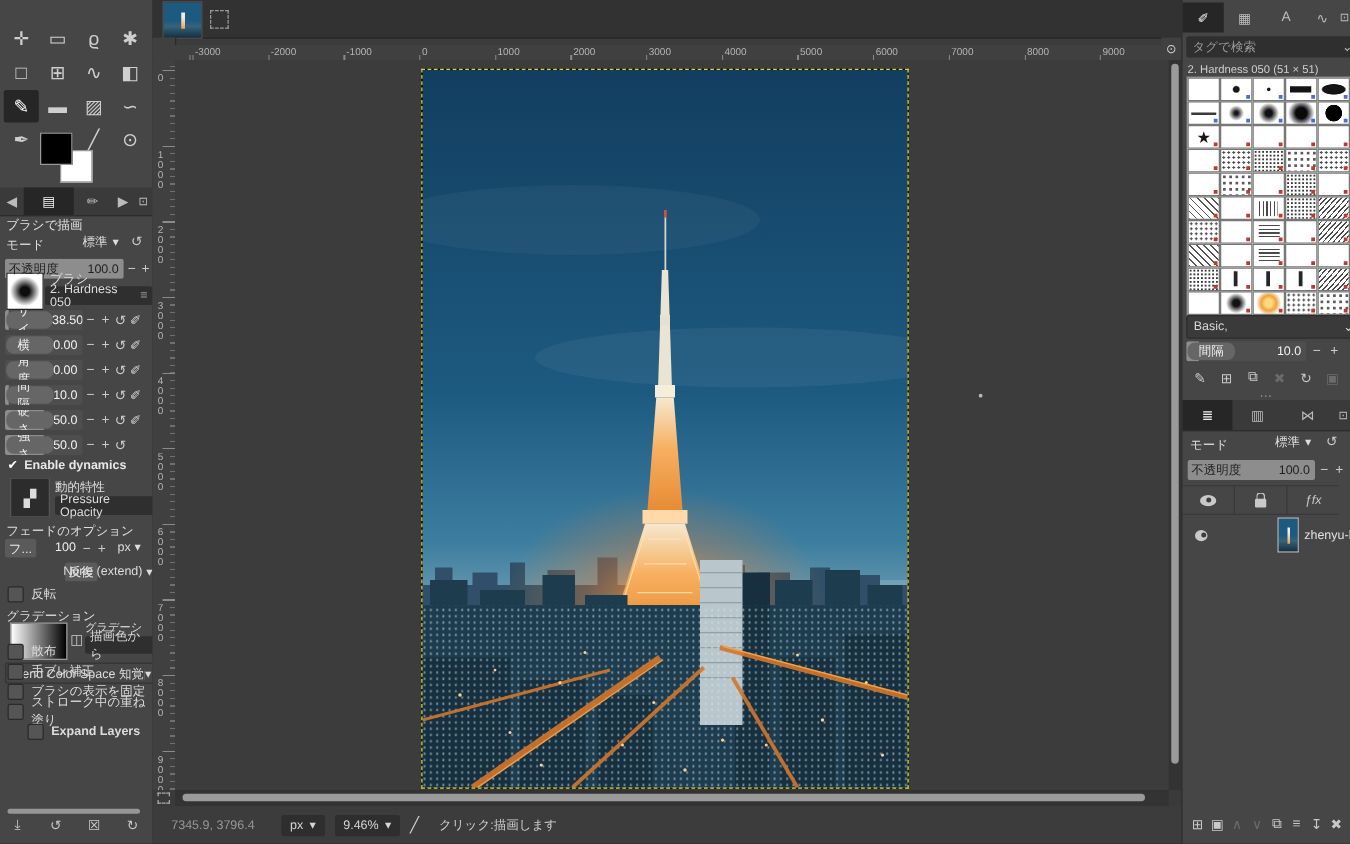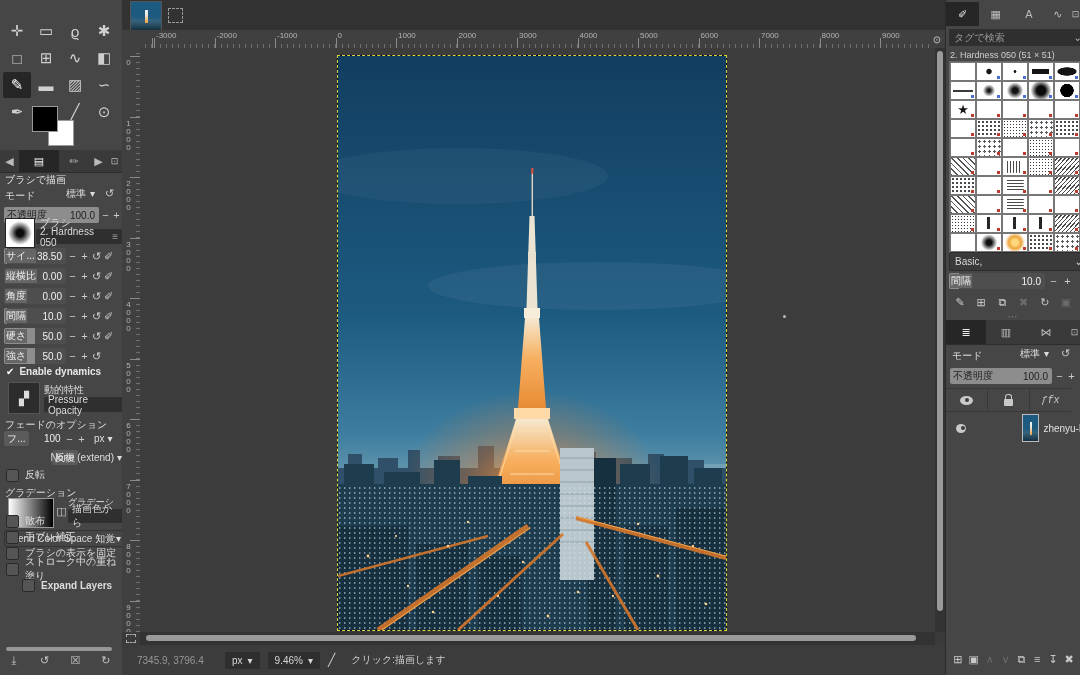--- a/index.html
+++ b/index.html
@@ -20,33 +20,33 @@
   .dtab.big{width:40px;}
   .dtab.mid{width:30px;}
   .dtab.small{width:13px;font-size:9px;}
   .dtab.active{background:#262626;color:#eee;}
   .opt-title{color:#e2e2e2;font-weight:normal;}
   .chip{background:#5a5a5a;color:#e8e8e8;border-radius:2px;padding:1px 3px;}
   .valuebox{background:#2f2f2f;color:#ddd;border-radius:2px;display:flex;align-items:center;padding:0 4px;}
   .sbtn{display:inline-flex;width:11px;height:15px;align-items:center;justify-content:center;color:#ccc;font-size:11px;cursor:pointer;}
   .spintrack{position:relative;height:16px;background:#4e4e4e;border-radius:2px;overflow:hidden;display:flex;align-items:center;}
   .spinfill{position:absolute;left:0;top:0;bottom:0;background:#8d8d8d;}
-  .slabel{position:relative;z-index:1;background:#666;border-radius:0;margin-left:1px;padding:0 1px;height:14px;display:flex;align-items:center;color:#f0f0f0;}
+  .slabel{position:relative;z-index:1;background:#666;border-radius:6px;margin-left:1px;padding:0 9px;height:14px;display:flex;align-items:center;color:#f0f0f0;}
   .sval{position:relative;z-index:1;margin-left:auto;margin-right:4px;color:#f2f2f2;}
   .cbrow{position:absolute;left:6px;display:flex;align-items:center;gap:6px;height:14px;cursor:pointer;}
   .cbbox{width:11px;height:11px;background:#555;border:1px solid #2a2a2a;border-radius:2px;flex:0 0 auto;}
   .cbrow .lbl{color:#ddd;}
   .scrollpill{position:absolute;height:4px;background:#969696;border-radius:3px;}
   
   #tabstrip{left:122px;top:0;width:823px;height:30px;background:#323232;border-bottom:1px solid #262626;}
   #image-tab{position:absolute;left:8px;top:1px;width:30px;height:28px;background:#262626;border:1px solid #555;cursor:pointer;}
   .mini-tower{position:relative;width:100%;height:100%;background:linear-gradient(#1d5a80 52%,#35637c 68%,#173042);overflow:hidden;}
   .mini-tower:after{content:"";position:absolute;left:45%;top:28%;width:12%;height:48%;background:linear-gradient(#eee 30%,#f0a040);}
   #new-view-btn{position:absolute;left:46px;top:8px;width:13px;height:13px;border:1px dashed #9a9a9a;cursor:pointer;}
-  #hruler{left:140px;top:30px;width:789px;height:18px;background:#404040;border-bottom:1px solid #2a2a2a;overflow:hidden;
+  #hruler{left:140px;top:36px;width:789px;height:18px;background:#404040;border-bottom:1px solid #2a2a2a;overflow:hidden;
     background-image:repeating-linear-gradient(90deg,#8a8a8a 0 1px,transparent 1px 60.5px),
                      repeating-linear-gradient(90deg,#6f6f6f 0 1px,transparent 1px 6.05px);
     background-size:100% 10px,100% 4px;background-position:14px bottom,14px bottom;background-repeat:repeat-x;}
   .hlabel{position:absolute;top:1px;font-size:8px;color:#b4b4b4;white-space:nowrap;}
   #vruler{left:122px;top:48px;width:18px;height:584px;background:#404040;border-right:1px solid #2a2a2a;overflow:hidden;
     background-image:repeating-linear-gradient(180deg,#8a8a8a 0 1px,transparent 1px 60.5px),
                      repeating-linear-gradient(180deg,#6f6f6f 0 1px,transparent 1px 6.05px);
     background-size:10px 100%,4px 100%;background-position:right 8px,right 8px;background-repeat:repeat-y;}
   .vlabel{position:absolute;left:2px;writing-mode:vertical-rl;text-orientation:upright;font-size:8px;letter-spacing:-1px;color:#b4b4b4;}
   #ruler-corner{left:122px;top:30px;width:18px;height:18px;background:#404040;border-right:1px solid #2a2a2a;border-bottom:1px solid #2a2a2a;}
@@ -615,21 +615,21 @@
     <div class="abs" style="left:4px;top:368px;width:102px;">
       <div class="spintrack">
           <div class="spinfill" style="width:100%;"></div>
         <span style="position:relative;z-index:1;margin-left:3px;color:#222;">不透明度</span>
         <span class="sval" style="color:#222;">100.0</span>
       </div>
     </div>
     <span class="abs sbtn" style="left:108px;top:368px;">−</span>
     <span class="abs sbtn" style="left:120px;top:368px;">+</span>
 
-    <div class="abs" style="left:0;top:388px;width:125px;height:22px;display:flex;border-top:1px solid #383838;border-bottom:1px solid #383838;font-family:Liberation Mono, monospace;">
+    <div class="abs" style="left:0;top:388px;width:125px;height:22px;display:flex;border-top:1px solid #383838;border-bottom:1px solid #383838;">
       <div class="hdrcell">
           <span class="eye"></span>
         </div>
       <div class="hdrcell">
           <span class="lockico"></span>
         </div>
       <div class="hdrcell" style="border-right:none;">
         <span class="fxtext"><i>ƒ</i><span>fx</span></span>
       </div>
     </div>

